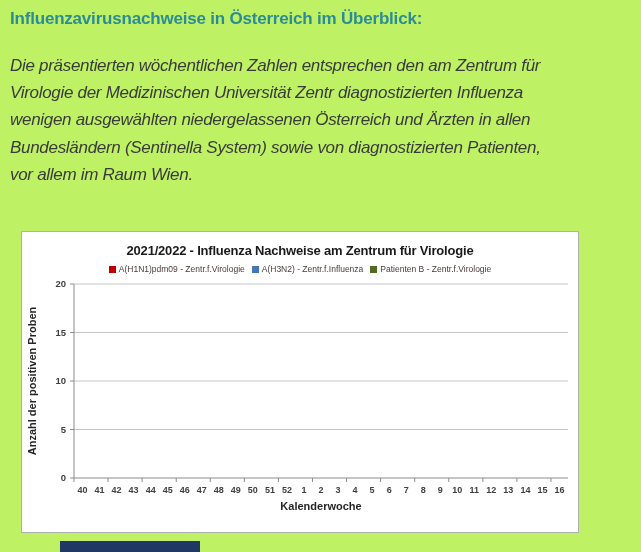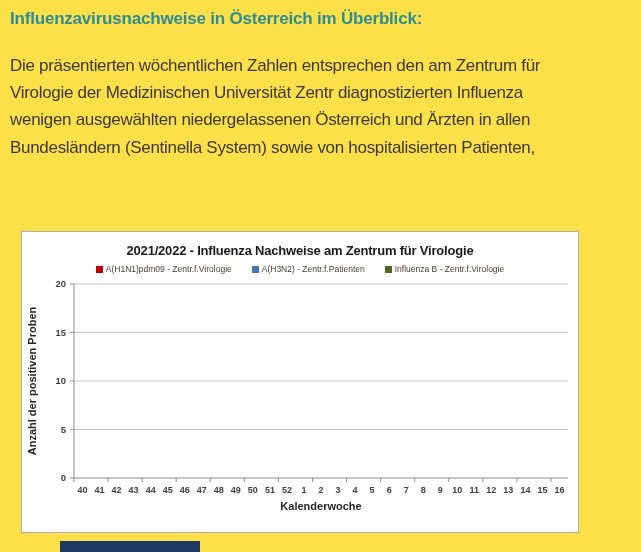--- a/index.html
+++ b/index.html
@@ -1,40 +1,40 @@
 <!DOCTYPE html>
 <html><head>
 <meta charset="utf-8">
 <style>
   * { margin:0; padding:0; box-sizing:border-box; }
   html,body { background:#ffffff; }
   .page {
-    position:relative; width:641px; height:552px; background:#fde047;
+    position:relative; width:641px; height:552px; background:#bef264;
     overflow:hidden; font-family:"Liberation Sans", sans-serif;
   }
   .heading {
     position:absolute; left:10px; top:9px; width:620px;
     font-size:17px; font-weight:bold; letter-spacing:-0.2px; color:#2c8c96;
   }
   .intro {
     position:absolute; left:10px; top:52px; width:628px;
-    font-size:17px; letter-spacing:-0.3px; color:#3a3a3a;
+    font-size:17px; letter-spacing:-0.3px; color:#3a3a3a;font-style:italic;
   }
   .intro .line { line-height:27.2px; white-space:nowrap; }
   .chart-box {
     position:absolute; left:21px; top:231px; width:558px; height:302px;
     background:#ffffff; border:1px solid #b0b0b0;
   }
   .chart-title {
     margin-top:11px; text-align:center;
     font-size:13px; font-weight:bold; color:#1a1a1a; letter-spacing:-0.2px;
   }
   .legend {
     margin-top:6px; display:flex; justify-content:center; align-items:center;
-    gap:20px; font-size:8.5px; color:#4a3a36;
+    gap:7px; font-size:8.5px; color:#4a3a36;
   }
   .legend .li { display:flex; align-items:center; gap:3px; }
   .legend .sq { width:7px; height:7px; display:inline-block; }
   svg.plot { position:absolute; left:0; top:46px; }
   .ytick  { font-family:"Liberation Sans",sans-serif; font-size:9.5px; font-weight:600; fill:#3f3f3f; }
   .xtick  { font-family:"Liberation Sans",sans-serif; font-size:9px;  font-weight:700; fill:#3f3f3f; }
   .axis-title { font-family:"Liberation Sans",sans-serif; font-size:11px; font-weight:700; fill:#262626; }
   .partial-banner {
     position:absolute; left:60px; top:541px; width:140px; height:11px;
   }
@@ -43,37 +43,38 @@
 <body>
 
 <div class="page">
 
   <div class="heading" style="color: rgb(44, 140, 150);">Influenzavirusnachweise in Österreich im Überblick:</div>
 
   <div class="intro" style="color: rgb(58, 58, 58);">
     <div class="line">Die präsentierten wöchentlichen Zahlen entsprechen den am Zentrum für</div>
     <div class="line">Virologie der Medizinischen Universität Zentr diagnostizierten Influenza</div>
     <div class="line">wenigen ausgewählten niedergelassenen Österreich und Ärzten in allen</div>
-    <div class="line">Bundesländern (Sentinella System) sowie von hospitalisierten Patienten,</div>
+    <div class="line">Bundesländern (Sentinella System) sowie von diagnostizierten Patienten,</div>
+    <div class="line">vor allem im Raum Wien.</div>
   </div>
 
   <figure class="chart-box" style="border-color: rgb(176, 176, 176);">
     <div class="chart-title">2021/2022 - Influenza Nachweise am Zentrum für Virologie</div>
     <div class="legend" id="legend">
         <span class="li">
           <span class="sq" style="background: rgb(192, 0, 0);"></span>
           <span>A(H1N1)pdm09 - Zentr.f.Virologie</span>
         </span>
         <span class="li">
           <span class="sq" style="background: rgb(69, 118, 181);"></span>
-          <span>A(H3N2) - Zentr.f.Patienten</span>
+          <span>A(H3N2) - Zentr.f.Influenza</span>
         </span>
         <span class="li">
           <span class="sq" style="background: rgb(79, 107, 34);"></span>
-          <span>Influenza B - Zentr.f.Virologie</span>
+          <span>Patienten B - Zentr.f.Virologie</span>
         </span>
       </div>
     <svg class="plot" id="plot" width="556" height="252" viewBox="0 0 556 252">
         <line x1="52" x2="546" y1="151.5" y2="151.5" stroke="#c6c6c6" stroke-width="1"></line>
         <line x1="52" x2="546" y1="103" y2="103" stroke="#c6c6c6" stroke-width="1"></line>
         <line x1="52" x2="546" y1="54.5" y2="54.5" stroke="#c6c6c6" stroke-width="1"></line>
         <line x1="52" x2="546" y1="6" y2="6" stroke="#c6c6c6" stroke-width="1"></line>
         <line x1="52" x2="546" y1="200" y2="200" stroke="#8c8c8c"></line>
         <line x1="52" x2="52" y1="6" y2="200" stroke="#8c8c8c"></line>
         <line x1="48" x2="52" y1="200" y2="200" stroke="#8c8c8c"></line>

